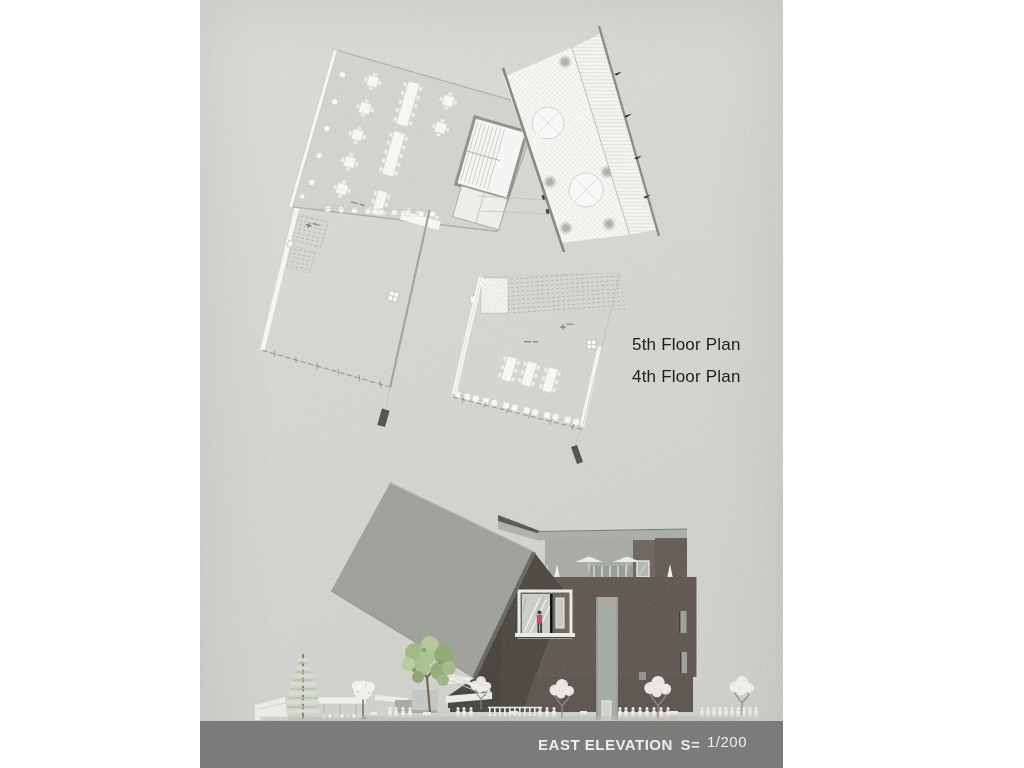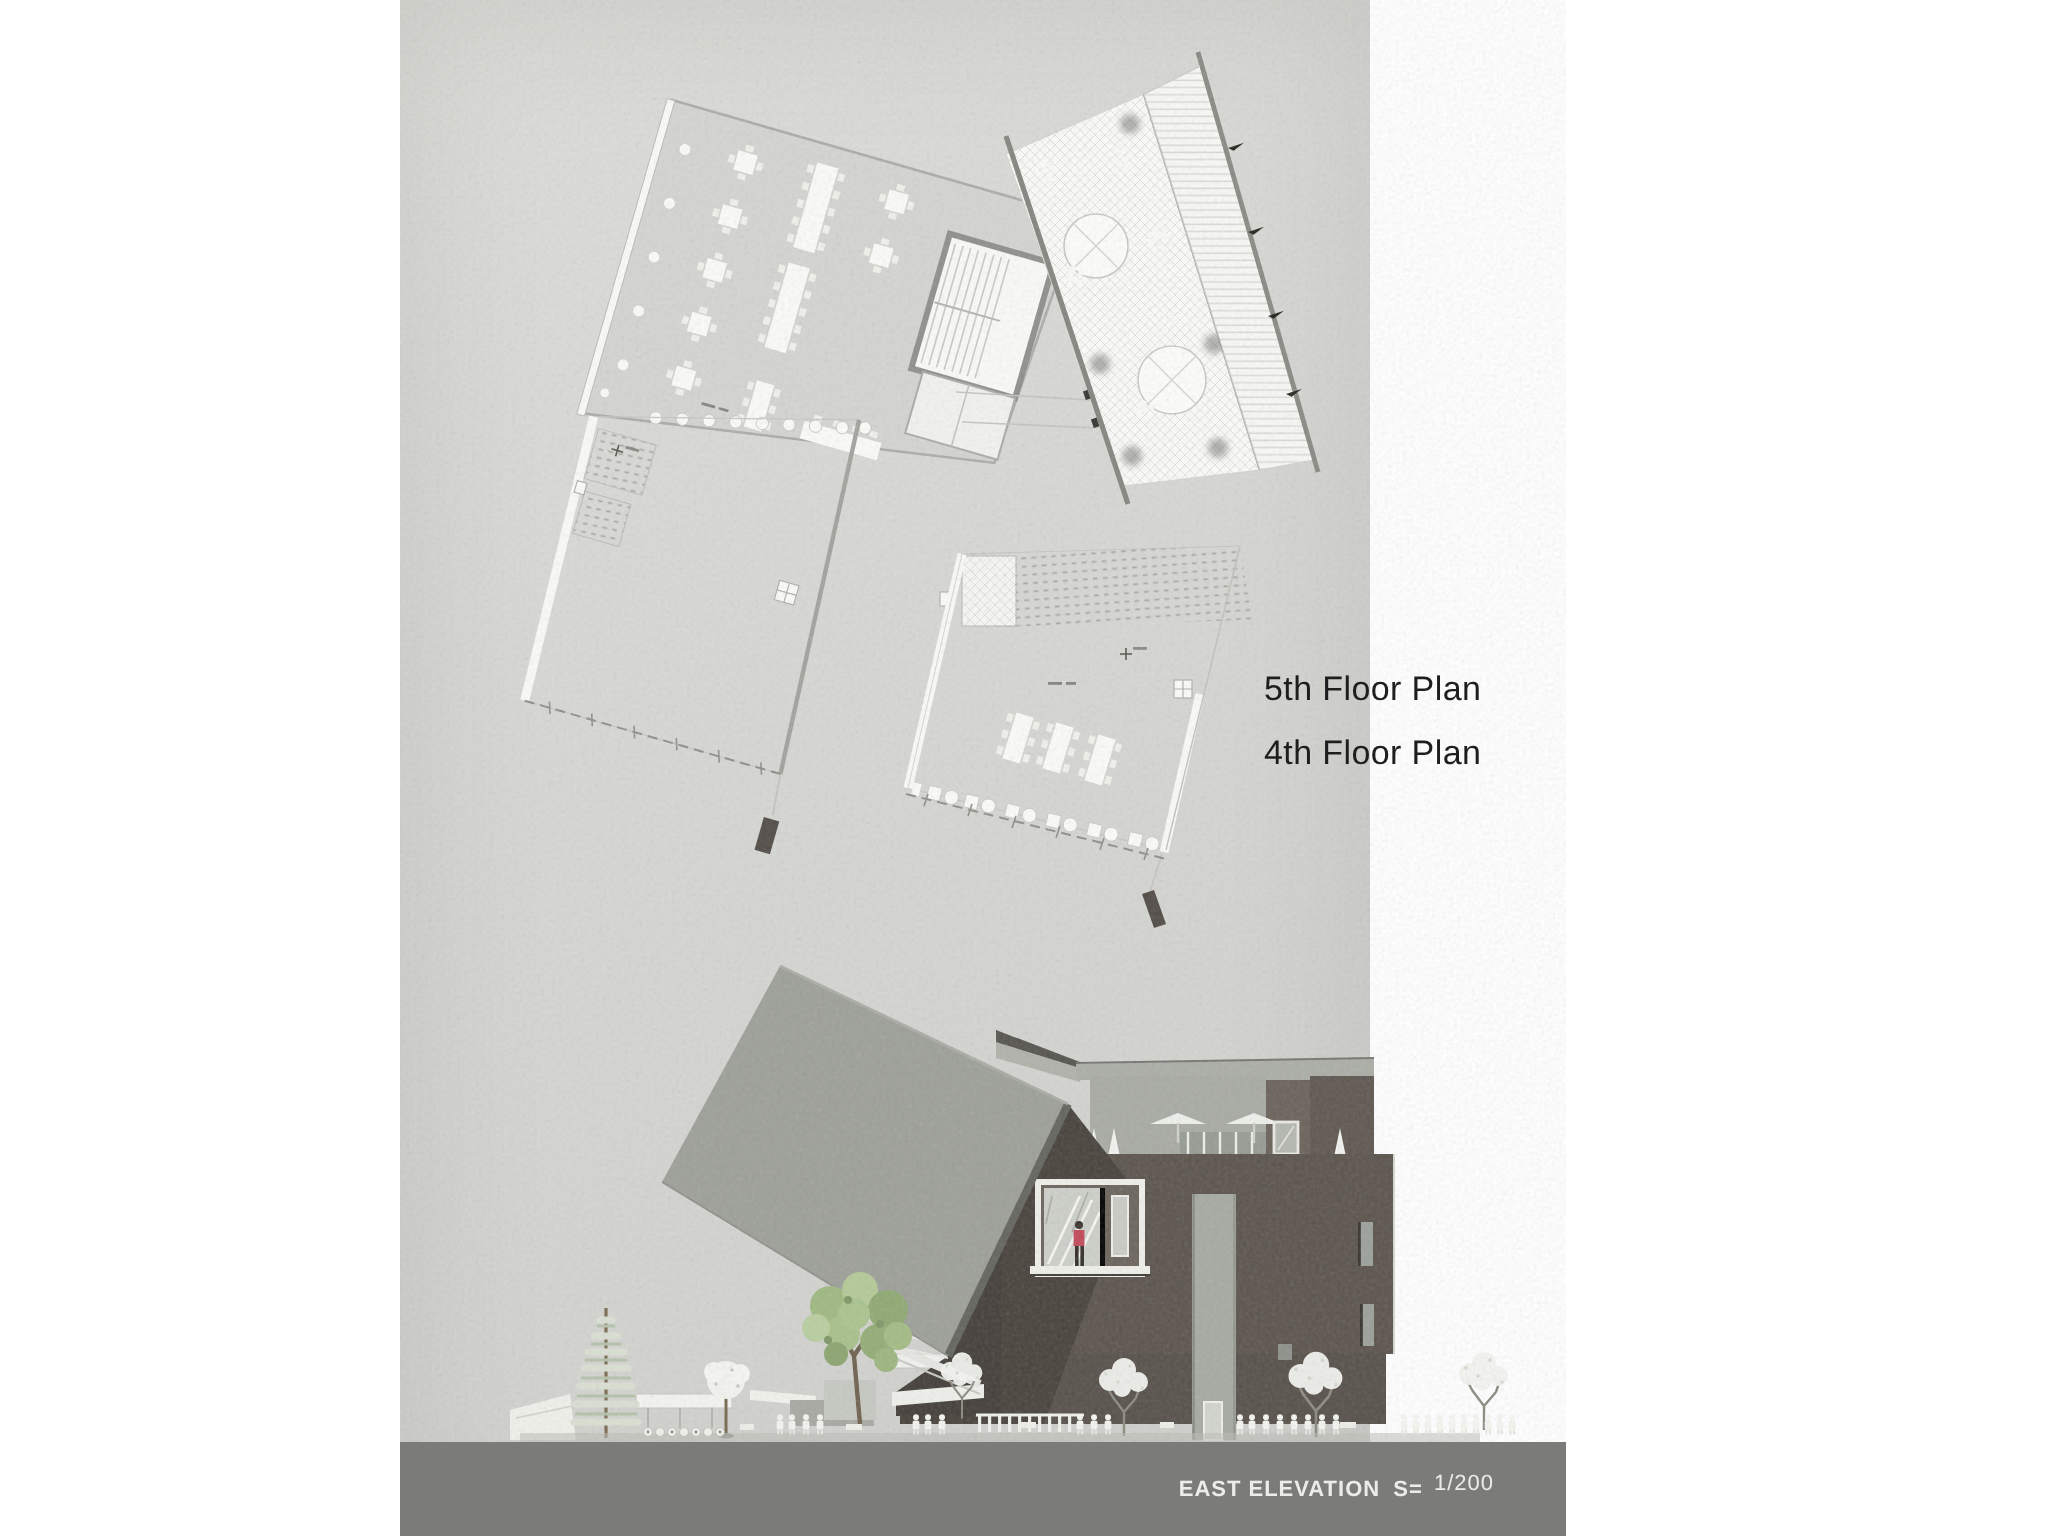--- a/index.html
+++ b/index.html
@@ -1,35 +1,35 @@
 <!DOCTYPE html>
 <html><head>
 <meta charset="utf-8">
 <style>
   html,body{margin:0;padding:0;background:#ffffff;}
   body{width:1024px;height:768px;position:relative;overflow:hidden;
        font-family:"Liberation Sans", sans-serif;}
   .paper{
-    position:absolute;left:200px;top:0;width:485px;height:768px;
+    position:absolute;left:200px;top:0;width:583px;height:768px;
     background:linear-gradient(155deg,#ddddd9 0%,#d7d8d4 40%,#d2d3cf 78%,#cfcfcb 100%);
     box-shadow:inset 0 0 70px rgba(110,110,105,0.18);
   }
   .paper svg{position:absolute;left:0;top:0;}
   .plan-label{
     position:absolute;left:432px;color:#1e1e1e;font-size:17px;line-height:18px;
     letter-spacing:0.2px;font-weight:400;white-space:nowrap;
   }
   #lbl5{top:336px}
   #lbl4{top:368px}
   .footer-band{
     position:absolute;left:0;top:721px;width:583px;height:47px;background:#7b7b79;
     display:flex;align-items:center;justify-content:flex-end;
     padding-right:36px;box-sizing:border-box;
   }
-  .footer-caption{color:#ececea;font-size:11px;font-weight:600;letter-spacing:0.5px;white-space:nowrap;margin-left:47px;}
+  .footer-caption{color:#ececea;font-size:15px;font-weight:600;letter-spacing:0.5px;white-space:nowrap;margin-left:47px;}
   .footer-caption .scale-eq{margin-left:3px;}
   .footer-caption .scale-val{display:inline-block;transform:translateY(-3px);margin-left:2px;font-weight:400;}
 </style>
 </head>
 <body>
 
 <div class="paper">
 
 <svg width="583" height="768" viewBox="0 0 583 768">
   <defs>

